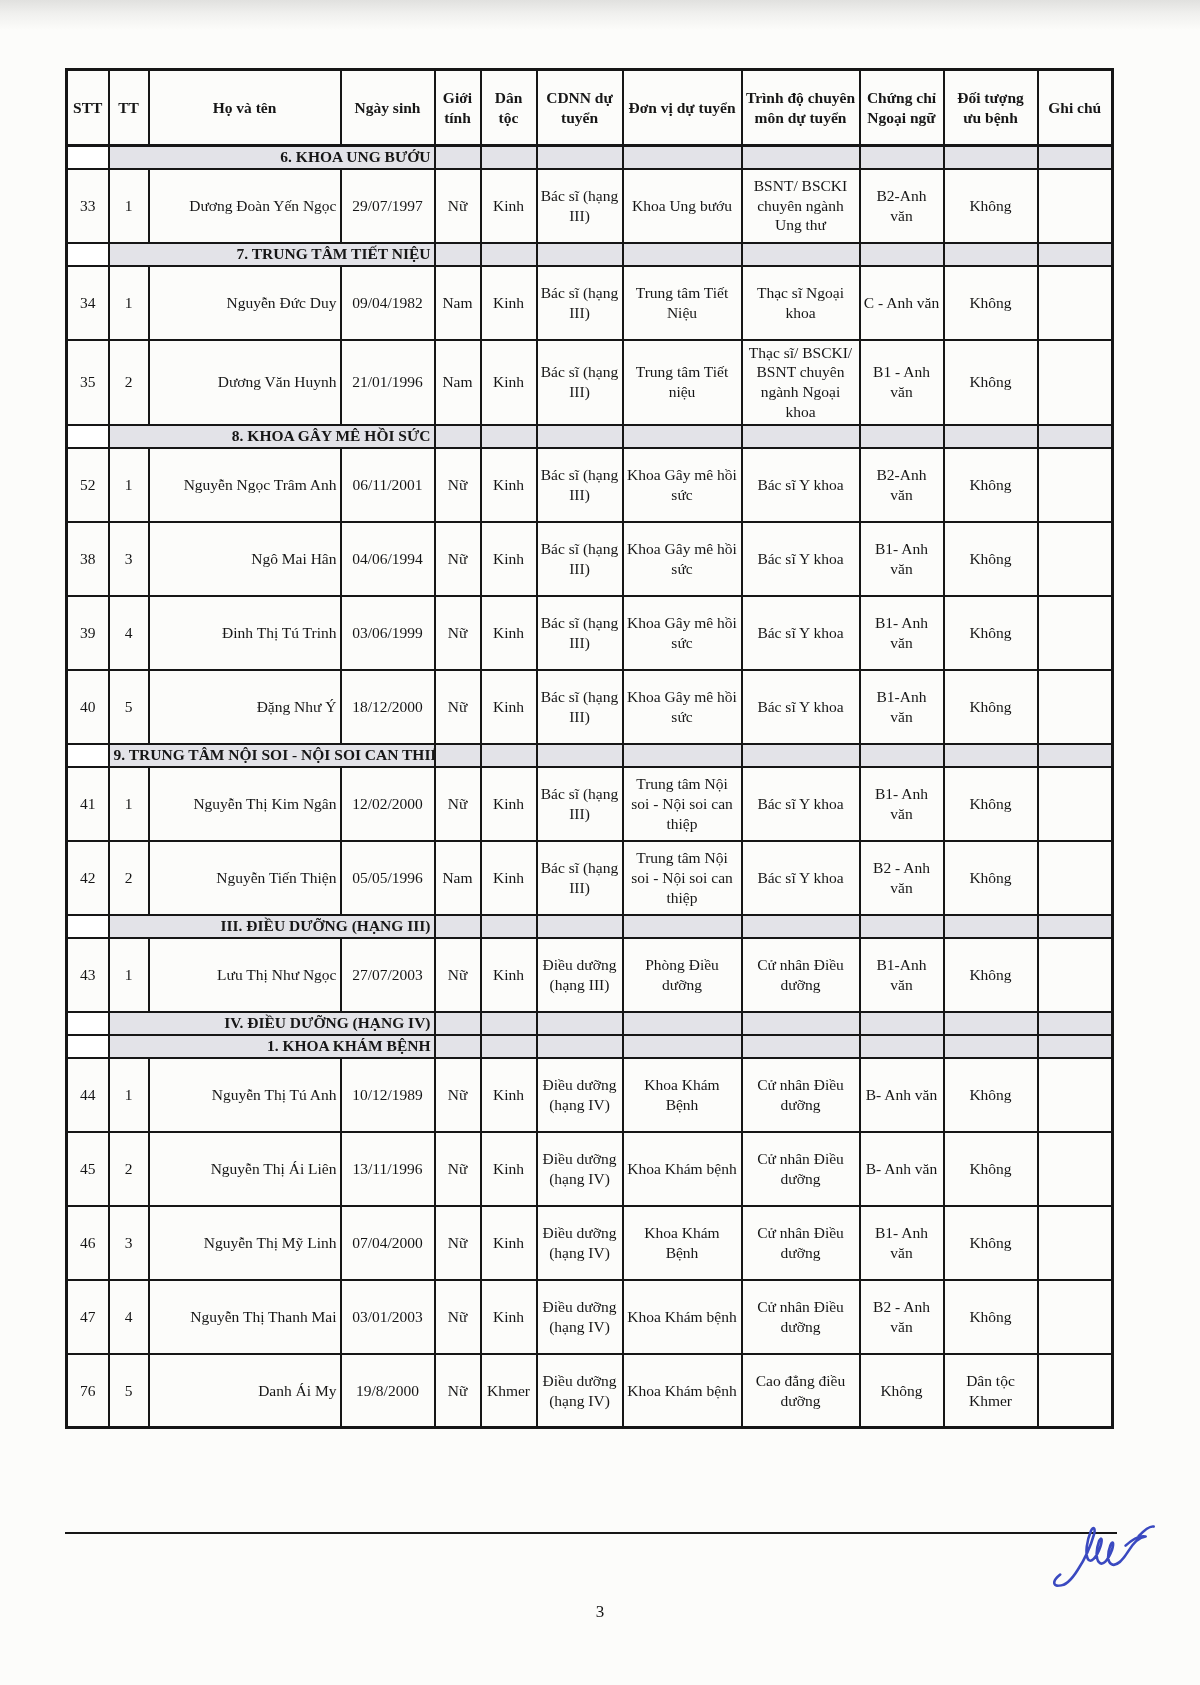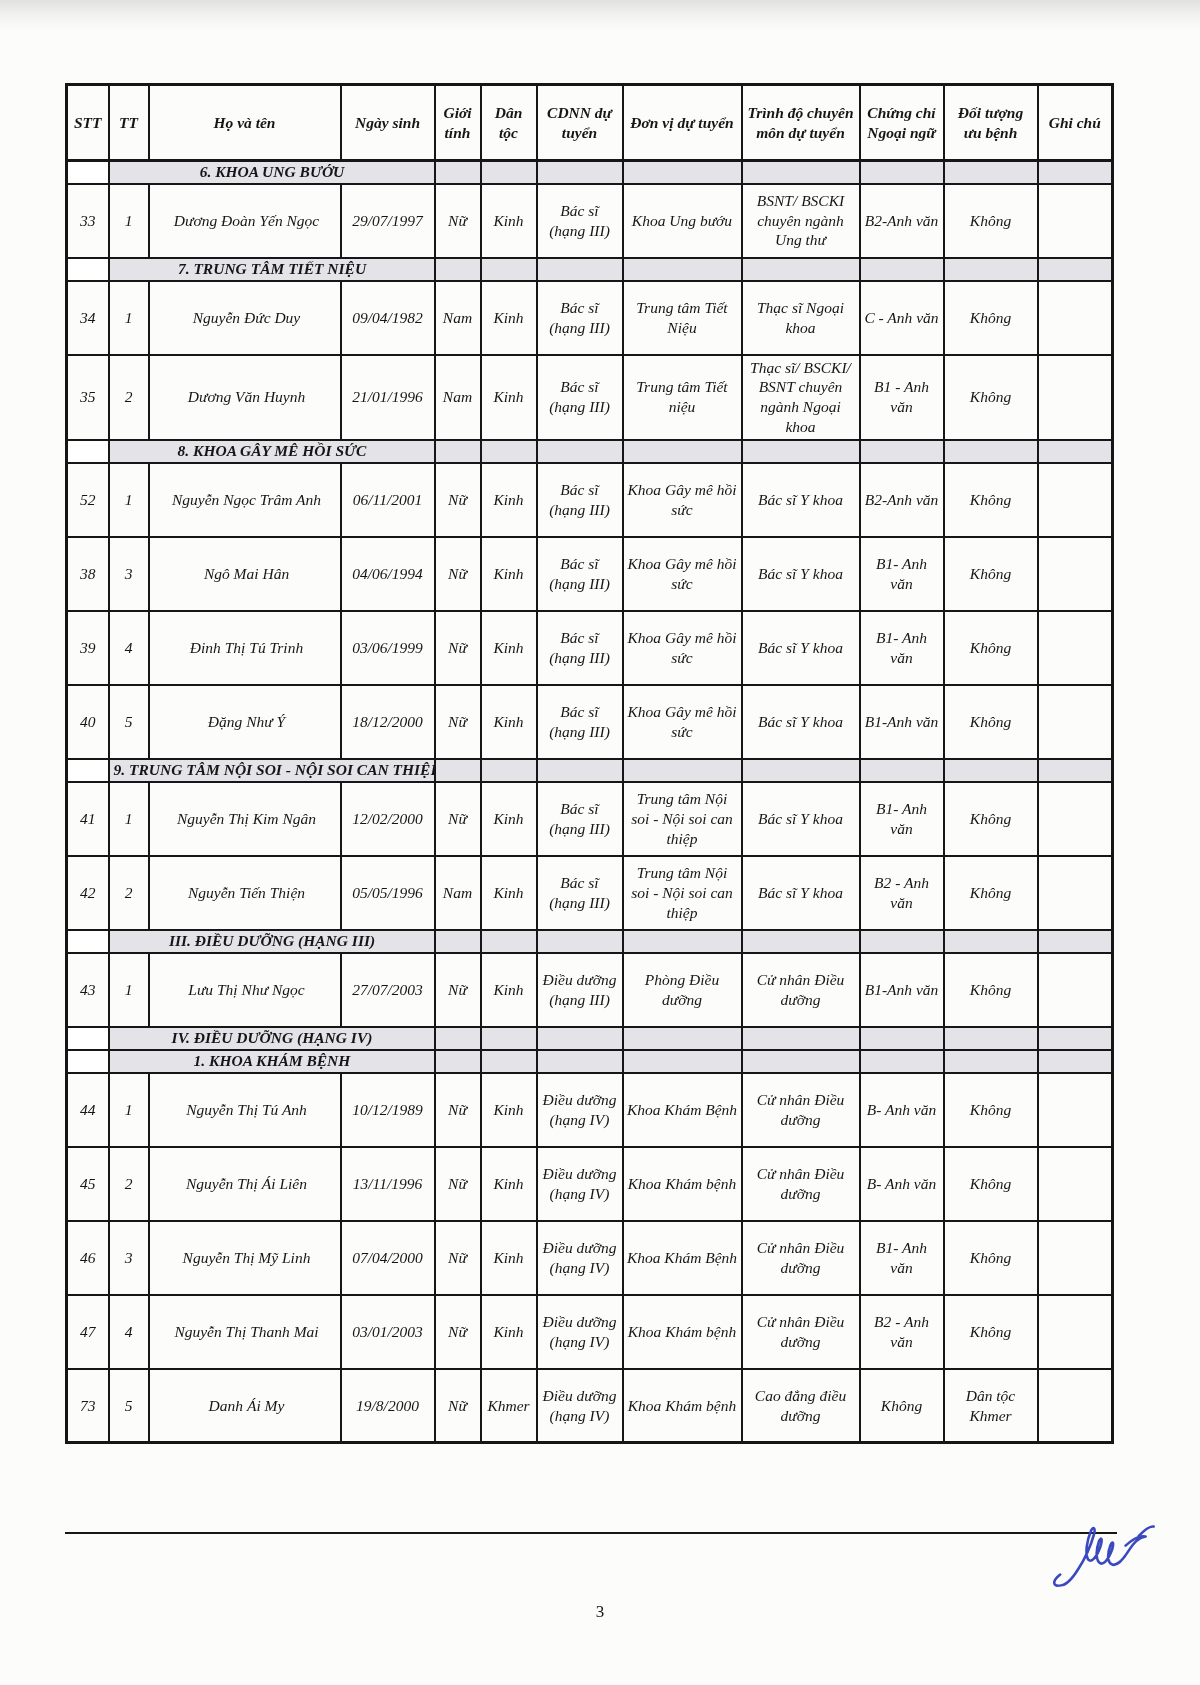--- a/index.html
+++ b/index.html
@@ -11,56 +11,55 @@
     position:relative;
     overflow:hidden;
   }
   .scan-top-band{
     position:absolute;top:0;left:0;width:1200px;height:30px;
     background:linear-gradient(to bottom,#dadad8 0%,#ededeb 45%,rgba(252,252,250,0) 100%);
     opacity:.8;
   }
   table.roster{
     position:absolute;
-    left:65px;top:83px;
+    left:65px;top:68px;
     width:1046px;
     border-collapse:collapse;
     table-layout:fixed;
     border:3px solid #161616;
-    font-style:italic;
   }
   table.roster th, table.roster td{
     border:2px solid #161616;
     padding:2px 3px;
     text-align:center;
     vertical-align:middle;
     font-size:15.5px;
     line-height:1.28;
     overflow:hidden;
     word-wrap:break-word;
   }
   table.roster thead tr{height:76px;}
   table.roster thead th{
     font-weight:bold;
     font-size:15.5px;
     border-bottom:3px solid #161616;
   }
   tr.data-row{height:74px;}
-  tr.data-row td.cell-name{text-align:center;padding-left:7px;}
+  tr.data-row td.cell-name{text-align:right;padding-left:7px;}
   tr.section-row{height:23px;}
   tr.section-row td{
     background:var(--shade,#e3e3e8);
     border-top:2.5px solid #161616;
     border-bottom:2.5px solid #161616;
     padding:0 3px;
   }
   tr.section-row td.stt-blank{background:#ffffff;}
   tr.section-row td.section-label{
     font-weight:bold;
-    text-align:center;
+    text-align:right;
     white-space:nowrap;
     font-size:15.5px;
     padding-left:4px;
     margin-left:30px;
   }
   .bottom-rule{
     position:absolute;
     left:65px;top:1532px;
     width:1052px;height:2px;
     background:#161616;
@@ -396,21 +395,21 @@
         <td class="cell-gender">Nữ</td>
         <td class="cell-ethnic">Kinh</td>
         <td class="cell-cdnn">Điều dưỡng (hạng IV)</td>
         <td class="cell-unit">Khoa Khám bệnh</td>
         <td class="cell-qualification">Cử nhân Điều dưỡng</td>
         <td class="cell-language">B2 - Anh văn</td>
         <td class="cell-priority">Không</td>
         <td class="cell-note"></td>
       </tr>
       <tr class="data-row">
-        <td class="cell-stt">73</td>
+        <td class="cell-stt">76</td>
         <td class="cell-tt">5</td>
         <td class="cell-name">Danh Ái My</td>
         <td class="cell-dob">19/8/2000</td>
         <td class="cell-gender">Nữ</td>
         <td class="cell-ethnic">Khmer</td>
         <td class="cell-cdnn">Điều dưỡng (hạng IV)</td>
         <td class="cell-unit">Khoa Khám bệnh</td>
         <td class="cell-qualification">Cao đẳng điều dưỡng</td>
         <td class="cell-language">Không</td>
         <td class="cell-priority">Dân tộc Khmer</td>

